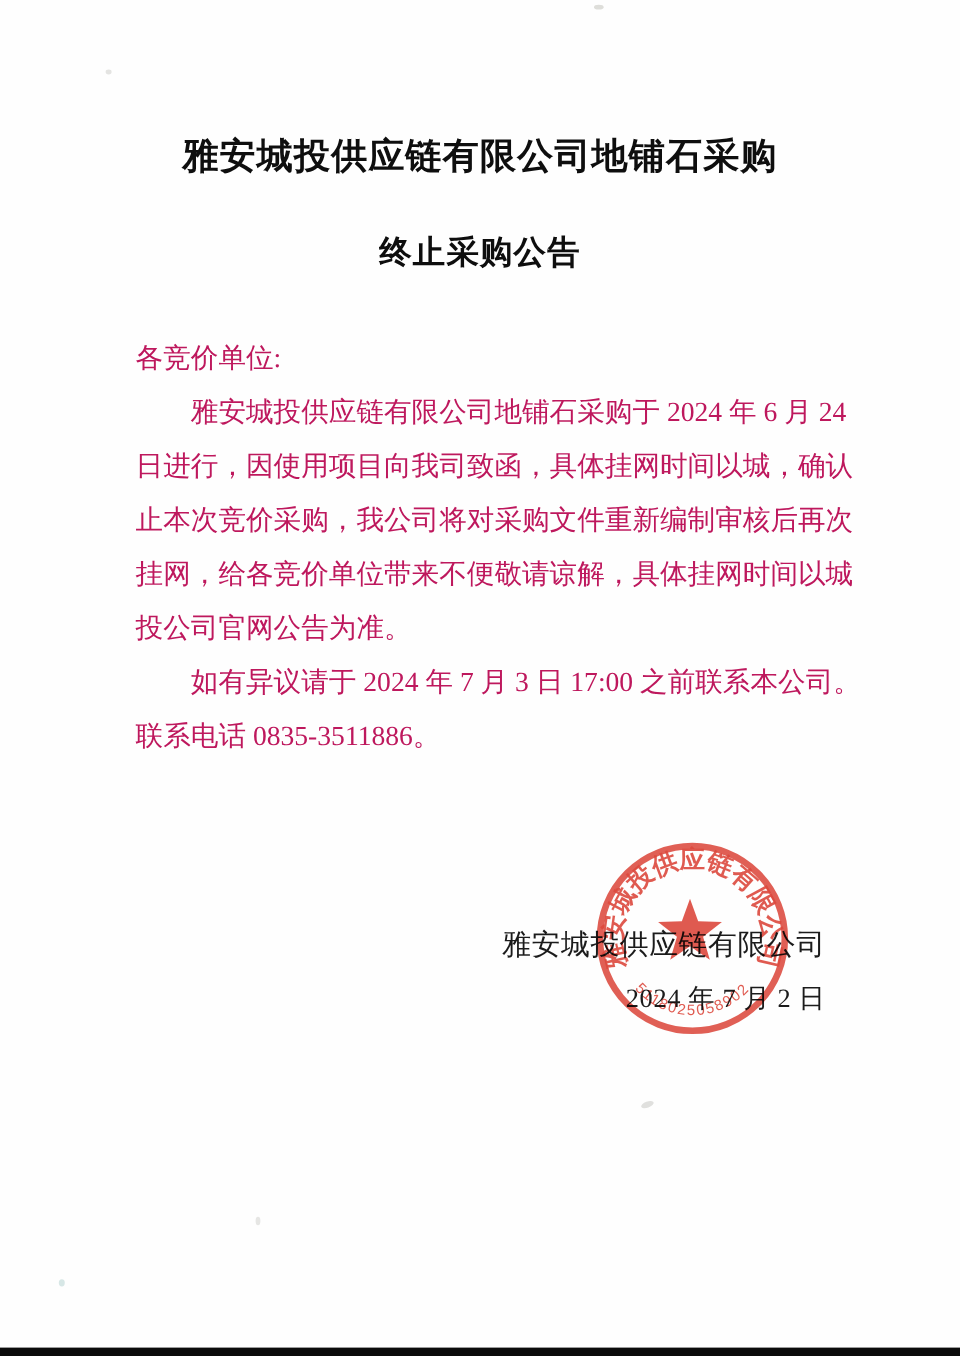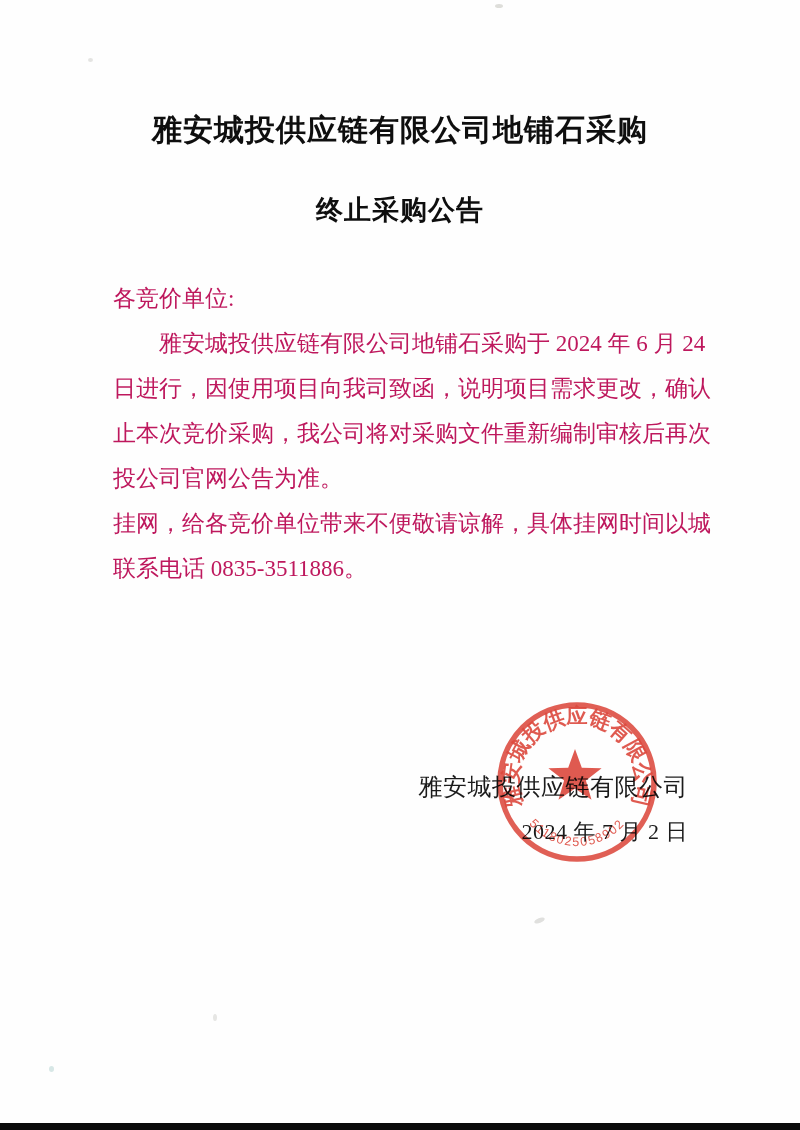--- a/index.html
+++ b/index.html
@@ -54,24 +54,25 @@
 
 <div class="page">
 
   <h1 id="title-line1" class="title">雅安城投供应链有限公司地铺石采购</h1>
 
   <h2 id="title-line2" class="title">终止采购公告</h2>
 
   <div class="body-text">
     <div class="line">各竞价单位:</div>
     <div class="line indent">雅安城投供应链有限公司地铺石采购于 2024 年 6 月 24</div>
-    <div class="line">日进行，因使用项目向我司致函，说明项目需求更改，确认</div>
+    <div class="line">日进行，因使用项目向我司致函，具体挂网时间以城，确认</div>
     <div class="line">止本次竞价采购，我公司将对采购文件重新编制审核后再次</div>
+    <div class="line">挂网，给各竞价单位带来不便敬请谅解，具体挂网时间以城</div>
     <div class="line">投公司官网公告为准。</div>
-    <div class="line">挂网，给各竞价单位带来不便敬请谅解，具体挂网时间以城</div>
+    <div class="line indent">如有异议请于 2024 年 7 月 3 日 17:00 之前联系本公司。</div>
     <div class="line">联系电话 0835-3511886。</div>
   </div>
 
   <div id="sig-company" class="signature">雅安城投供应链有限公司</div>
 
   <div id="sig-date" class="signature">2024 年 7 月 2 日</div>
 
   <svg class="stamp" viewBox="0 0 170 170" xmlns="http://www.w3.org/2000/svg">
     <defs>
       <path id="seal-arc-top" d="M 31.5 109.9 A 59 59 0 1 1 138.5 109.9" fill="none"></path>

